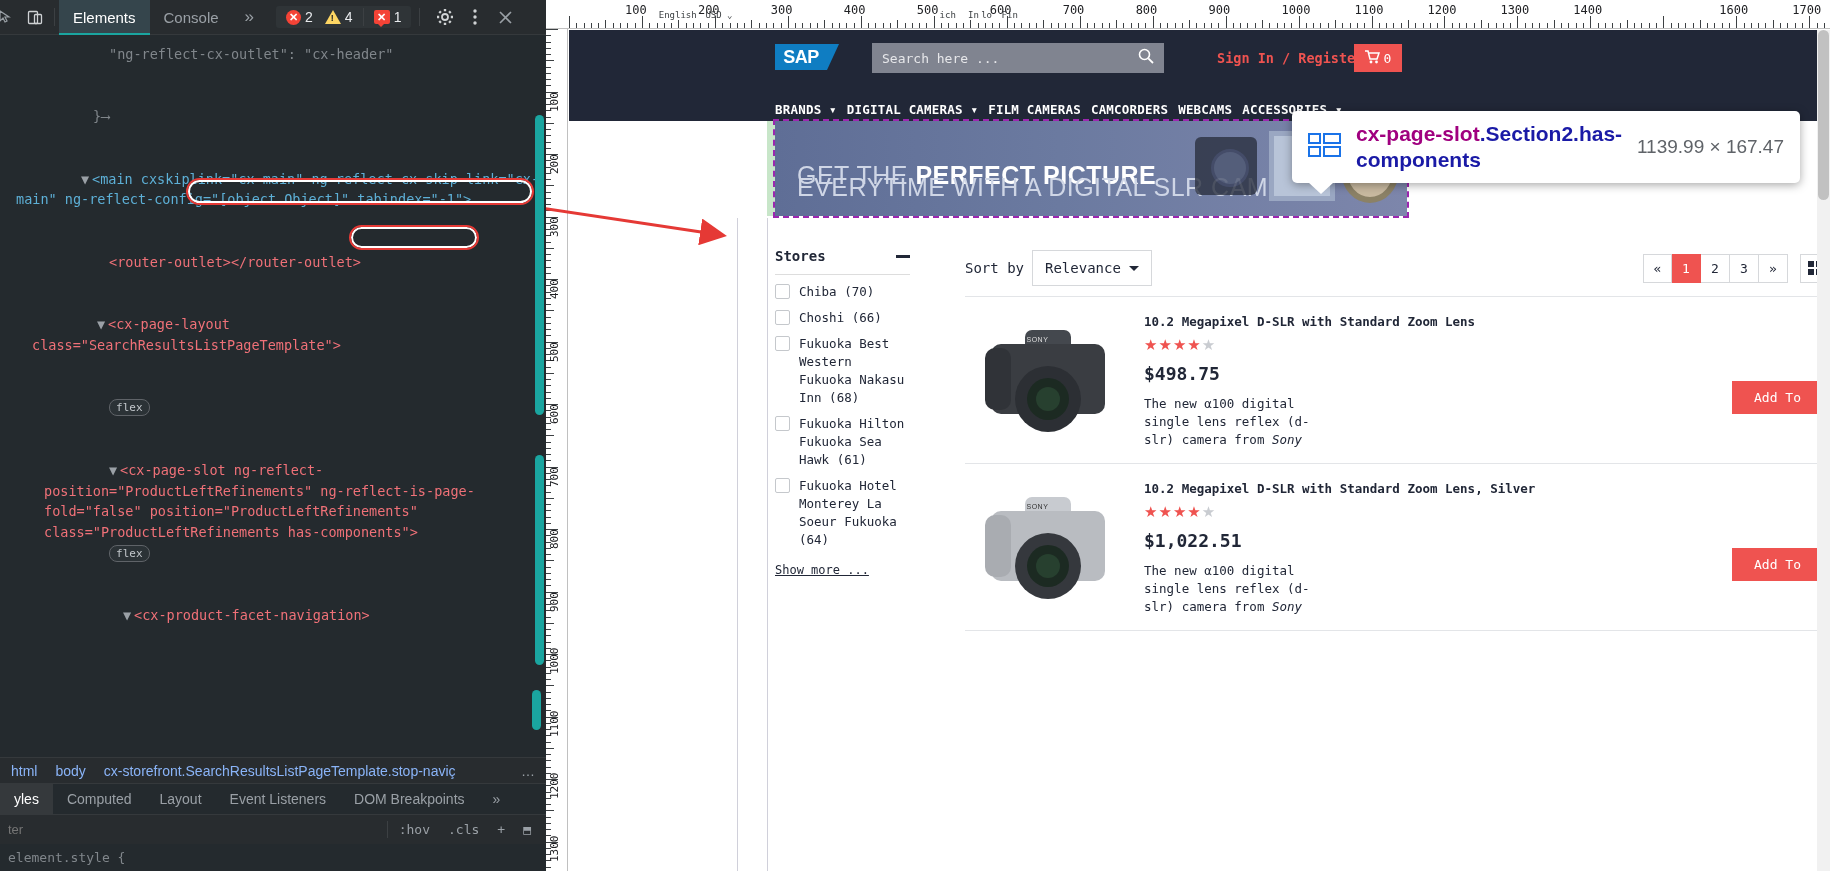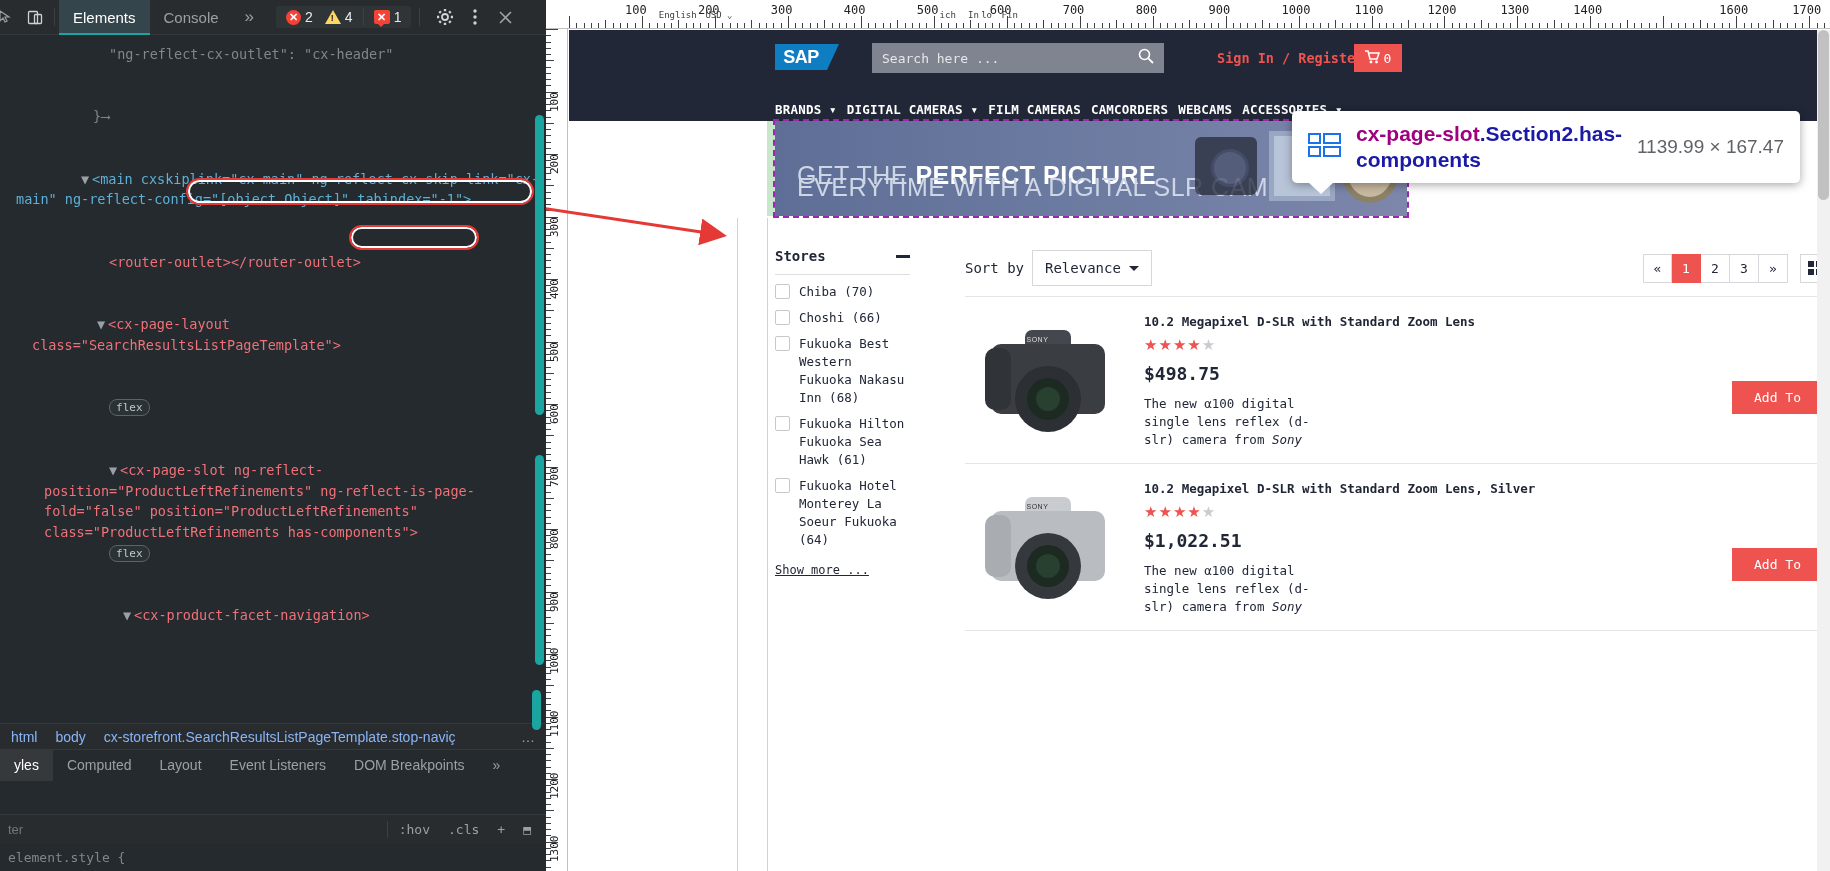--- a/index.html
+++ b/index.html
@@ -94,21 +94,21 @@
 
   .dt-subtabs {
     height: 31px; background: #242a2e; border-top: 1px solid #35393c;
     display: flex; align-items: center; font-size: 14px; color: #9aa0a6; flex: 0 0 31px;
   }
   .st { padding: 0 14px; height: 31px; display:flex; align-items:center; cursor:pointer; white-space:nowrap;}
   .st.active { color: #fff; background: #35393c; }
 
   .dt-filterbar {
     height: 30px; background: #282c2f; border-top: 1px solid #35393c;
-    display: flex; align-items: center; gap: 0; flex: 0 0 30px; padding-right:6px;margin-top:34px;
+    display: flex; align-items: center; gap: 0; flex: 0 0 30px; padding-right:6px;
   }
   .filter-input {
     flex: 1 1 auto; background: transparent; border: none; outline: none;
     color: #cfd2d4; font-size: 13px; padding-left: 8px;
     font-family: "Liberation Sans", sans-serif;
   }
   .fb-sep { width:1px; height:17px; background:#3c4043; margin:0 2px;}
   .fb-item { color:#9aa0a6; font-size:13px; padding: 0 9px; cursor:pointer; font-family:"DejaVu Sans Mono", monospace;}
   .dt-stylesrow { flex: 0 0 auto; background:#242a2e; color:#cfd2d4; font-family:"DejaVu Sans Mono", monospace; font-size:13px; padding: 6px 8px;}
 

